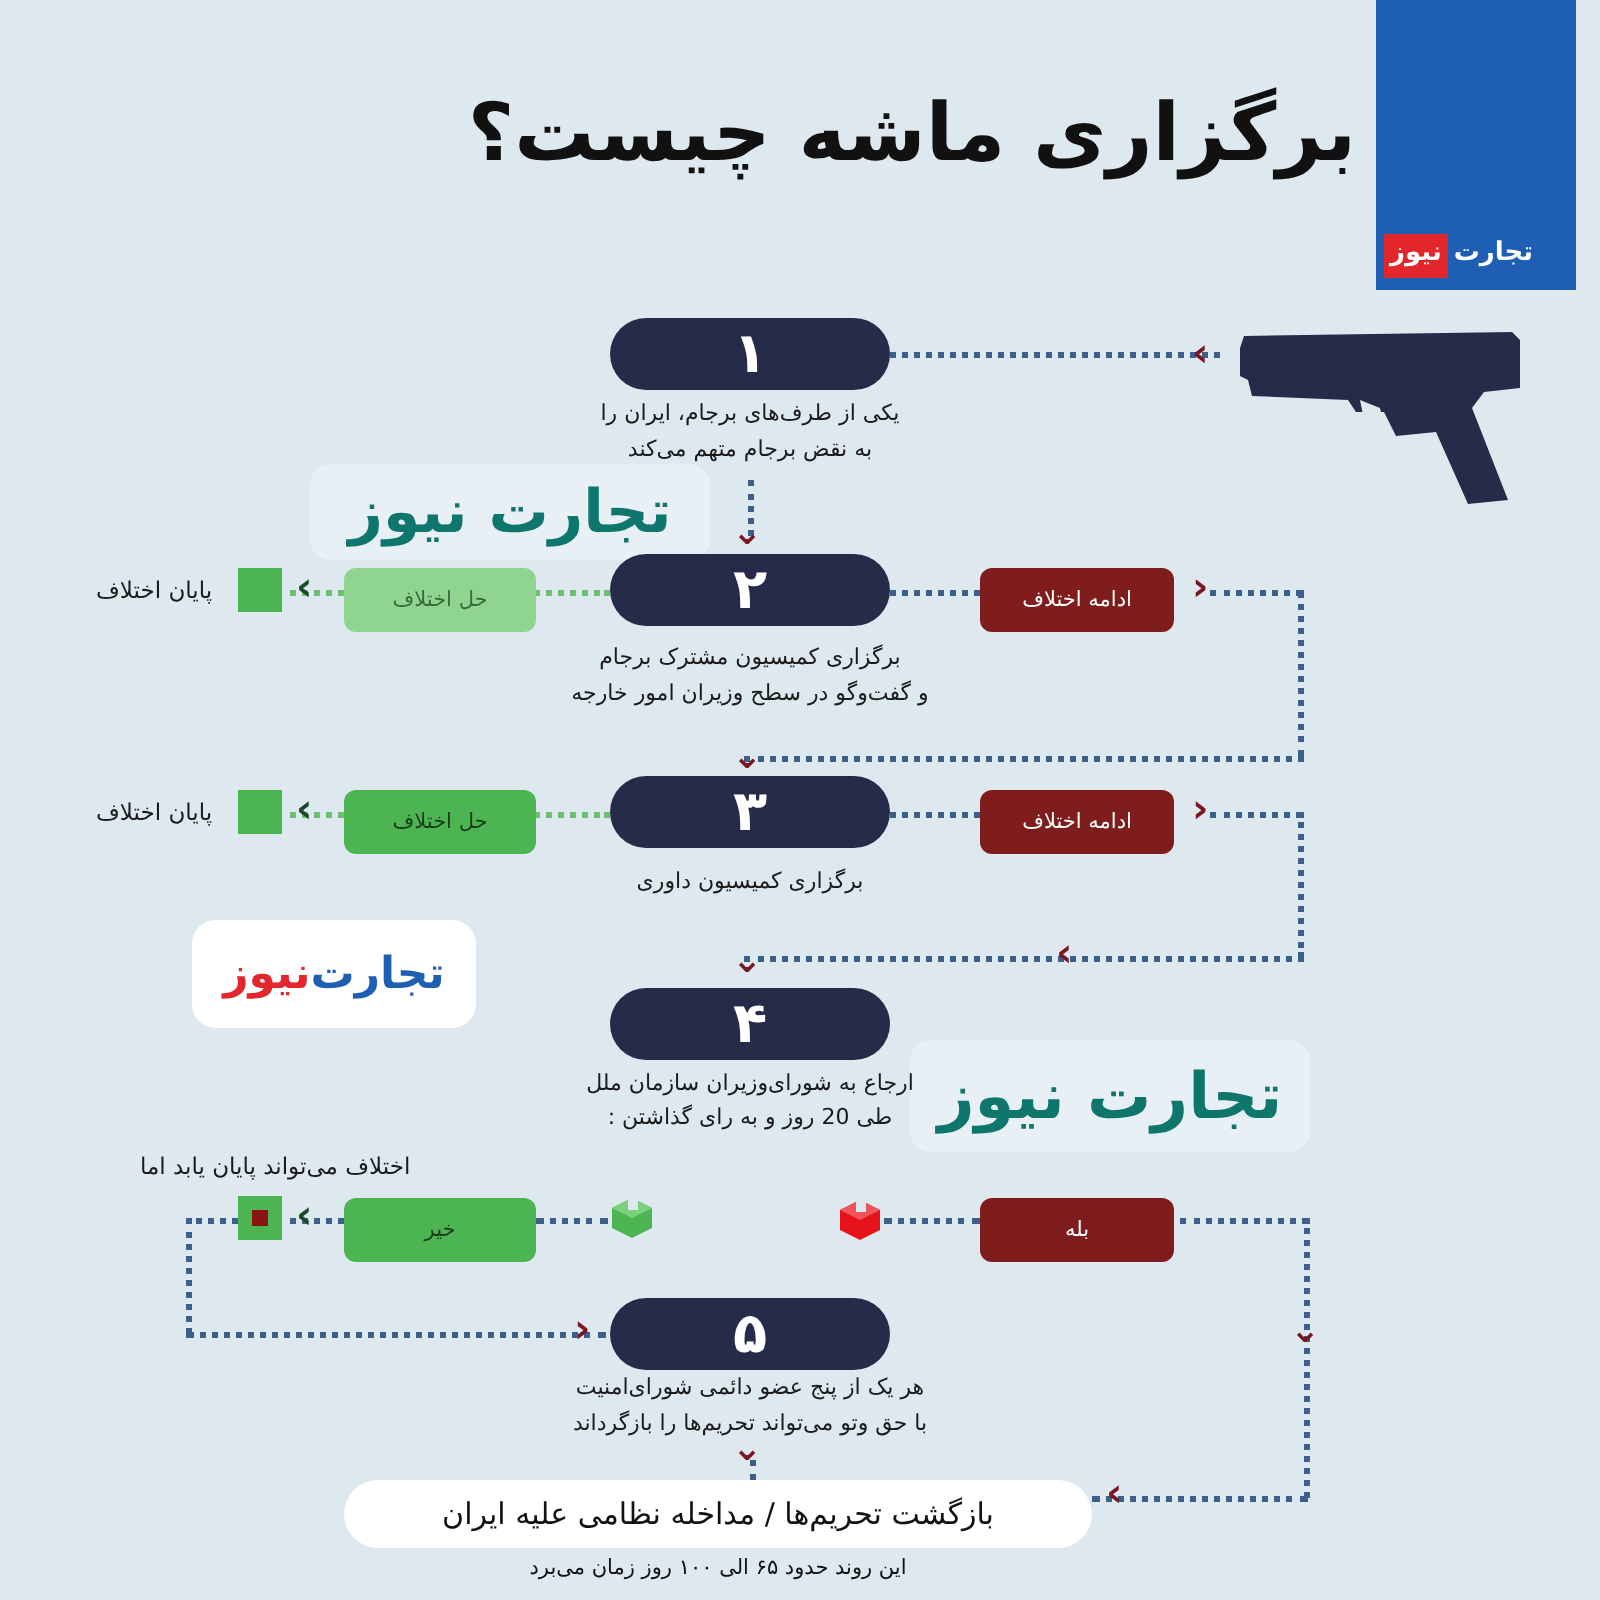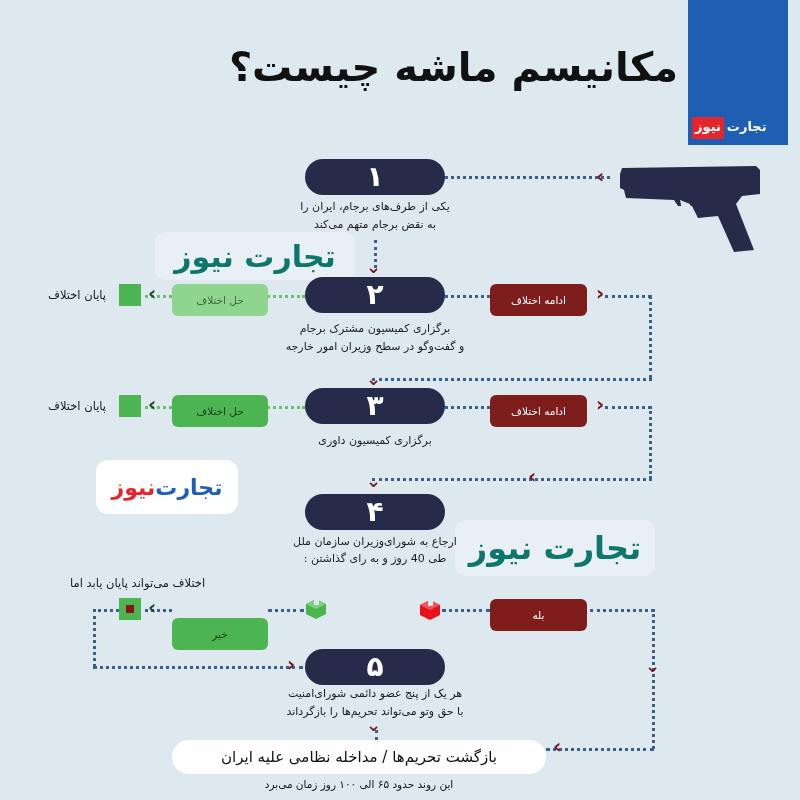--- a/index.html
+++ b/index.html
@@ -86,21 +86,21 @@
     }
     .final-note {
       position: absolute; left: 172px; top: 778px; width: 374px; text-align: center;
       direction: rtl; font-size: 10.5px; color: #111;
     }
     .ballot { position: absolute; width: 24px; height: 24px; }
   </style>
 </head>
 <body>
 
-<div class="title">مکانیسم ماشه چیست؟</div>
+<div class="title">برگزاری ماشه چیست؟</div>
 
 <div class="brand-box"></div>
 <div class="brand-logo">
   <span class="a">تجارت</span>
   <span class="b">نیوز</span>
 </div>
 
 <div class="abs" style="left:618px; top:160px; width:148px; height:95px;">
   <svg width="148" height="95" viewBox="0 0 148 95">
     <path d="M4 8 L138 6 L142 10 L142 34 L124 36 L118 44 L136 90 L116 92 L100 56 L80 58 L74 46 L60 46 L56 40 L8 38 L6 30 L2 28 L2 14 Z" fill="#272b4a"></path>
@@ -164,32 +164,32 @@
 <div class="chev red" style="left:528px; top:466px;">‹</div>
 
 <div class="desc" style="left:220px; top:432px; width:310px;">
   <div>برگزاری کمیسیون داوری</div>
 </div>
 <div class="chev down" style="left:366px; top:472px;">⌄</div>
 
 <div class="pill" style="left:305px; top:494px;">۴</div>
 <div class="desc" style="left:220px; top:533px; width:310px; line-height:17px;">
   <div>ارجاع به شورای‌وزیران سازمان ملل</div>
-  <div>طی 40 روز و به رای گذاشتن :</div>
+  <div>طی 20 روز و به رای گذاشتن :</div>
 </div>
 
 <div class="ballot" style="left:304px; top:596px;">
   <svg width="24" height="24" viewBox="0 0 24 24">
     <polygon points="12,3 22,8 22,18 12,23 2,18 2,8" fill="#4cb551"></polygon>
     <polygon points="12,3 22,8 12,13 2,8" fill="#7ad07d"></polygon>
     <rect x="10" y="1" width="5" height="8" fill="#dde8ef"></rect>
   </svg>
 </div>
 <div class="dot-h" style="left:268px; top:609px; width:36px;"></div>
-<div class="tag green" style="left:172px; top:618px; width:96px;">خیر</div>
+<div class="tag green" style="left:172px; top:599px; width:96px;">خیر</div>
 <div class="dot-h" style="left:145px; top:609px; width:27px;"></div>
 <div class="chev green" style="left:148px; top:597px;">‹</div>
 <div class="end-box" style="left:119px; top:598px;">
     <div class="inner"></div>
   </div>
 <div class="end-label" style="left:70px; top:576px;">اختلاف می‌تواند پایان یابد اما</div>
 <div class="dot-h" style="left:93px; top:609px; width:26px;"></div>
 <div class="dot-v" style="left:93px; top:609px; height:58px;"></div>
 <div class="dot-h" style="left:93px; top:666px; width:210px;"></div>
 <div class="chev red" style="left:287px; top:654px;">›</div>

